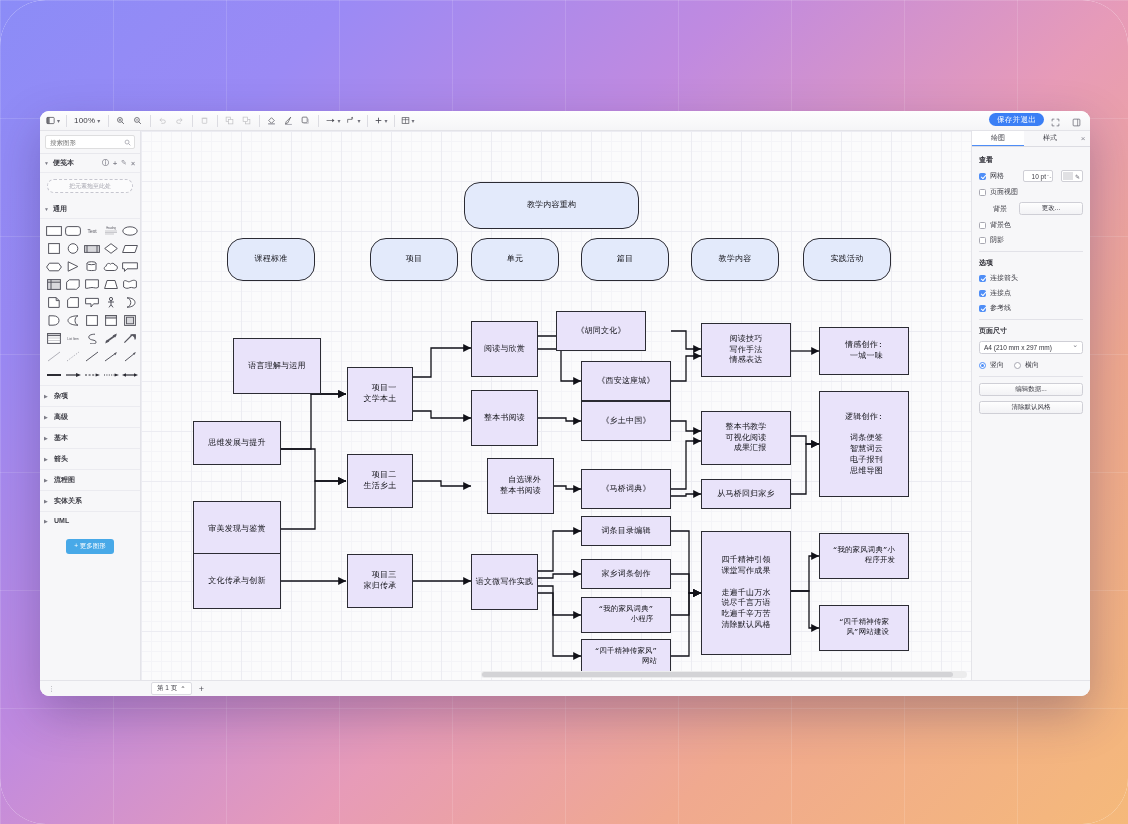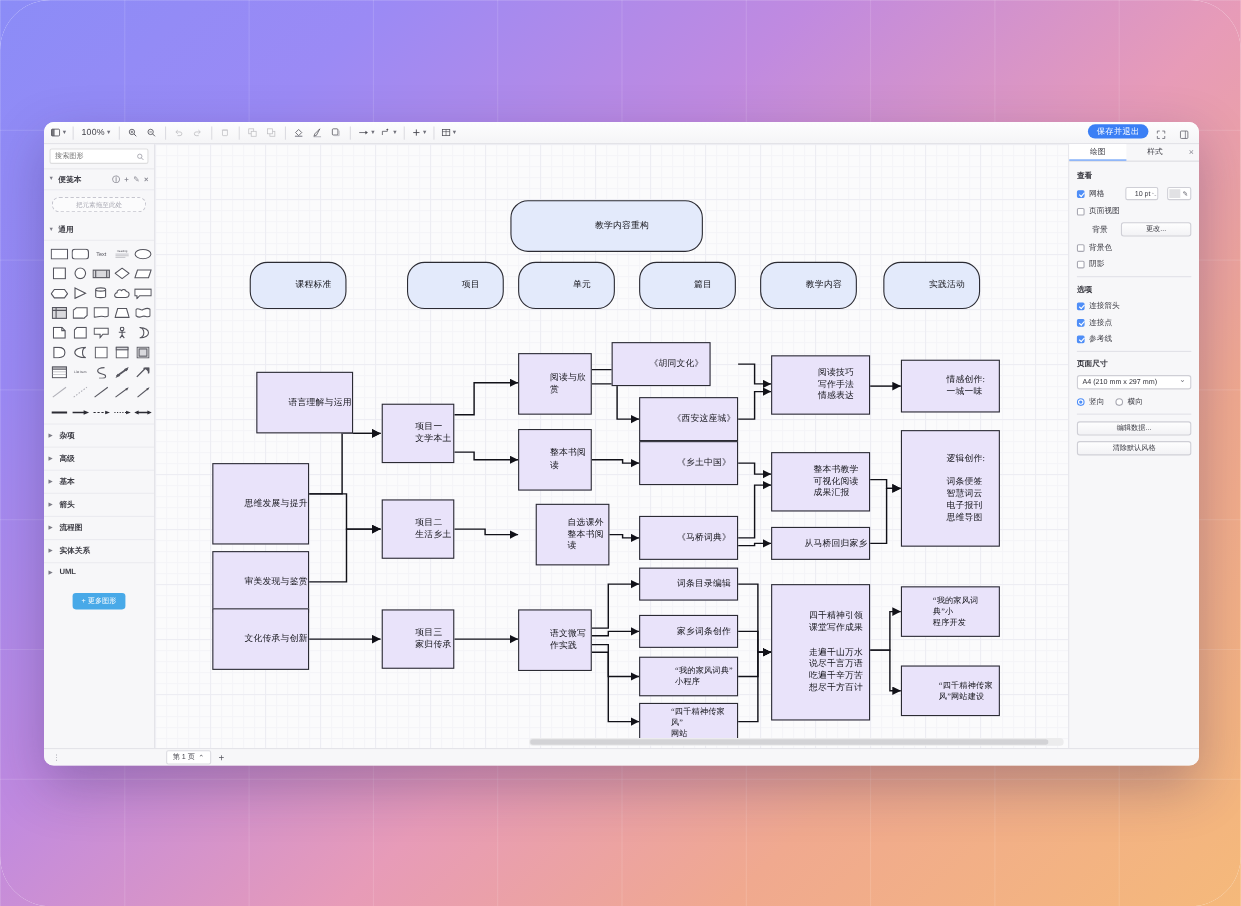--- a/index.html
+++ b/index.html
@@ -168,25 +168,24 @@
   .diagram svg { position: absolute; left: 0; top: 0; }
 
   .node {
     position: absolute;
     background: #e9e3fa;
     border: 1.2px solid #2b2b33;
     color: #14141a;
     font-size: 8px;
     line-height: 1.35;
     display: flex; align-items: center; justify-content: center;
-    text-align: left;
+    text-align: right;
     white-space: pre-line;
-    font-family: Liberation Serif, serif;
+    font-family: Liberation Mono, monospace;
     letter-spacing: .2px;
-    padding-left: 28px;
   }
   .node.round {
     background: #e3eafb;
     border-radius: 16px;
   }
 
   
   .hscroll {
     position: absolute; left: 340px; right: 4px; bottom: 2px;
     height: 7px; background: #ececed; border-radius: 4px;
@@ -790,21 +789,21 @@
         <div class="node round" style="left:323px;top:51px;width:175px;height:47px;">教学内容重构</div>
 
         <div class="node round" style="left:86px;top:107px;width:88px;height:43px;">课程标准</div>
         <div class="node round" style="left:206px;top:107px;width:88px;height:43px;margin-left:23px;">项目</div>
         <div class="node round" style="left:330px;top:107px;width:88px;height:43px;">单元</div>
         <div class="node round" style="left:440px;top:107px;width:88px;height:43px;">篇目</div>
         <div class="node round" style="left:550px;top:107px;width:88px;height:43px;">教学内容</div>
         <div class="node round" style="left:662px;top:107px;width:88px;height:43px;">实践活动</div>
 
         <div class="node" style="left:52px;top:207px;width:88px;height:56px;margin-left:40px;">语言理解与运用</div>
-        <div class="node" style="left:52px;top:290px;width:88px;height:74px;">思维发展与提升</div>
+        <div class="node" style="left:52px;top:290px;width:88px;height:44px;">思维发展与提升</div>
         <div class="node" style="left:52px;top:370px;width:88px;height:56px;">审美发现与鉴赏</div>
         <div class="node" style="left:52px;top:422px;width:88px;height:56px;">文化传承与创新</div>
 
         <div class="node" style="left:206px;top:236px;width:66px;height:54px;">项目一
 文学本土</div>
         <div class="node" style="left:206px;top:323px;width:66px;height:54px;">项目二
 生活乡土</div>
         <div class="node" style="left:206px;top:423px;width:66px;height:54px;">项目三
 家归传承</div>
 
@@ -831,21 +830,21 @@
         <div class="node" style="left:560px;top:280px;width:90px;height:54px;">整本书教学
 可视化阅读
 成果汇报</div>
         <div class="node" style="left:560px;top:348px;width:90px;height:30px;">从马桥回归家乡</div>
         <div class="node" style="left:560px;top:400px;width:90px;height:124px;">四千精神引领
 课堂写作成果
 
 走遍千山万水
 说尽千言万语
 吃遍千辛万苦
-想尽千方百计</div>
+清除默认风格</div>
 
         <div class="node" style="left:678px;top:196px;width:90px;height:48px;">情感创作:
 一城一味</div>
         <div class="node" style="left:678px;top:260px;width:90px;height:106px;">逻辑创作:
 
 词条便签
 智慧词云
 电子报刊
 思维导图</div>
         <div class="node" style="left:678px;top:402px;width:90px;height:46px;font-size:7.4px;">“我的家风词典”小

